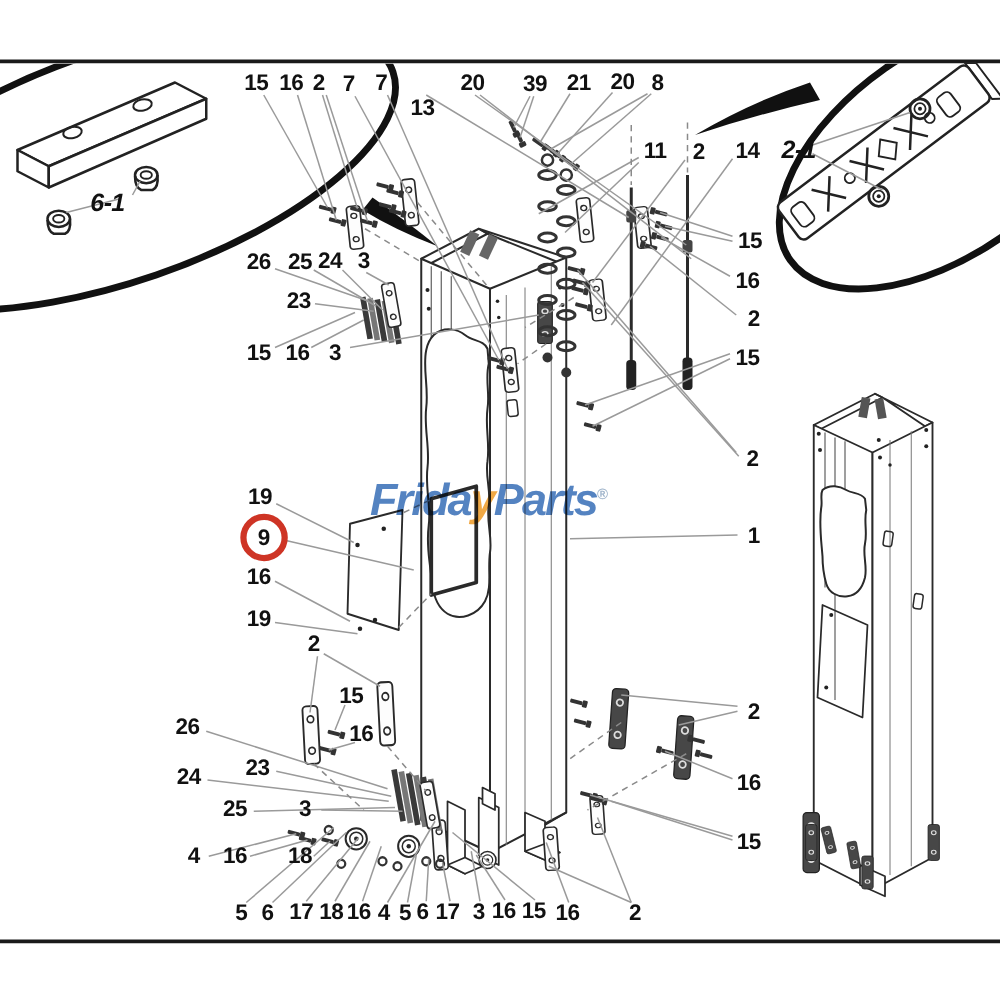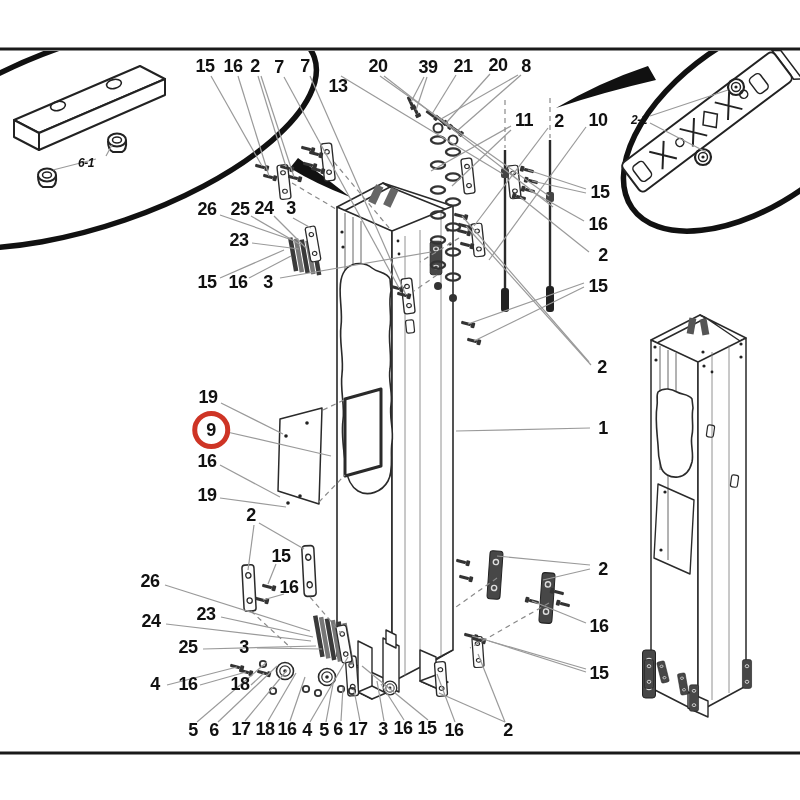--- a/index.html
+++ b/index.html
@@ -9,21 +9,21 @@
   .leader{stroke:#9a9a9a;stroke-width:1.2;fill:none;}
   .leader.dashed{stroke:#8a8a8a;stroke-dasharray:5 4;}
   .logo{position:absolute;left:296px;top:379px;z-index:5;font-weight:bold;font-style:italic;
         font-size:36px;letter-spacing:-1.5px;mix-blend-mode:multiply;opacity:.95;white-space:nowrap;}
   .lg-blue{color:var(--brand-blue,#4b7cbe);}
   .lg-orange{color:var(--brand-orange,#f0a43c);}
   .lg-reg{font-size:12px;color:#9ab0c8;font-style:normal;}
   #callout-layer{position:absolute;left:0;top:0;width:800px;height:800px;z-index:6;pointer-events:none;}
   .callout{position:absolute;transform:translate(-50%,-50%);font-weight:bold;font-size:18px;
            color:#111;letter-spacing:-0.5px;white-space:nowrap;line-height:1;}
-  .callout.detail{font-style:italic;font-size:12px;}
+  .callout.detail{font-style:italic;font-size:20px;}
   .ring{position:absolute;left:50%;top:50%;width:28px;height:28px;margin:-19px 0 0 -19px;
         border:5px solid var(--hl,#ce3425);border-radius:50%;}
 </style>
 </head>
 <body>
 
 <div class="stage">
 
 <svg width="800" height="800" viewBox="0 0 800 800">
   <defs>
@@ -372,36 +372,37 @@
         <line x1="550" y1="98" x2="550" y2="138" class="leader dashed"></line>
         <line x1="497" y1="578" x2="456" y2="607" class="leader dashed"></line>
         <line x1="549" y1="603" x2="470" y2="648" class="leader dashed"></line>
         <line x1="251" y1="611" x2="291" y2="648" class="leader dashed"></line>
         <line x1="310" y1="597" x2="341" y2="633" class="leader dashed"></line>
         <line x1="437" y1="275" x2="414" y2="291" class="leader dashed"></line>
         <line x1="459" y1="238" x2="420" y2="262" class="leader dashed"></line>
       </g>
 </svg>
 
+<div class="logo"><span class="lg-blue">Frida</span><span class="lg-orange">y</span><span class="lg-blue">Parts</span><sup class="lg-reg">®</sup></div>
 
 <div id="callout-layer">
       <div class="callout" style="left: 205px; top: 66px;">15</div>
       <div class="callout" style="left: 233px; top: 66px;">16</div>
       <div class="callout" style="left: 255px; top: 66px;">2</div>
       <div class="callout" style="left: 279px; top: 67px;">7</div>
       <div class="callout" style="left: 305px; top: 66px;">7</div>
       <div class="callout" style="left: 338px; top: 66px; margin-top: 20px;">13</div>
       <div class="callout" style="left: 378px; top: 66px;">20</div>
       <div class="callout" style="left: 428px; top: 67px;">39</div>
       <div class="callout" style="left: 463px; top: 66px;">21</div>
       <div class="callout" style="left: 498px; top: 65px;">20</div>
       <div class="callout" style="left: 526px; top: 66px;">8</div>
       <div class="callout" style="left: 524px; top: 120px;">11</div>
       <div class="callout" style="left: 559px; top: 121px;">2</div>
-      <div class="callout" style="left: 598px; top: 120px;">10</div>
+      <div class="callout" style="left: 598px; top: 120px;">14</div>
       <div class="callout detail" style="left: 639px; top: 120px;">2-1</div>
       <div class="callout" style="left: 600px; top: 192px;">15</div>
       <div class="callout" style="left: 598px; top: 224px;">16</div>
       <div class="callout" style="left: 603px; top: 255px;">2</div>
       <div class="callout" style="left: 598px; top: 286px;">15</div>
       <div class="callout" style="left: 207px; top: 209px;">26</div>
       <div class="callout" style="left: 240px; top: 209px;">25</div>
       <div class="callout" style="left: 264px; top: 208px;">24</div>
       <div class="callout" style="left: 291px; top: 208px;">3</div>
       <div class="callout" style="left: 239px; top: 240px;">23</div>

